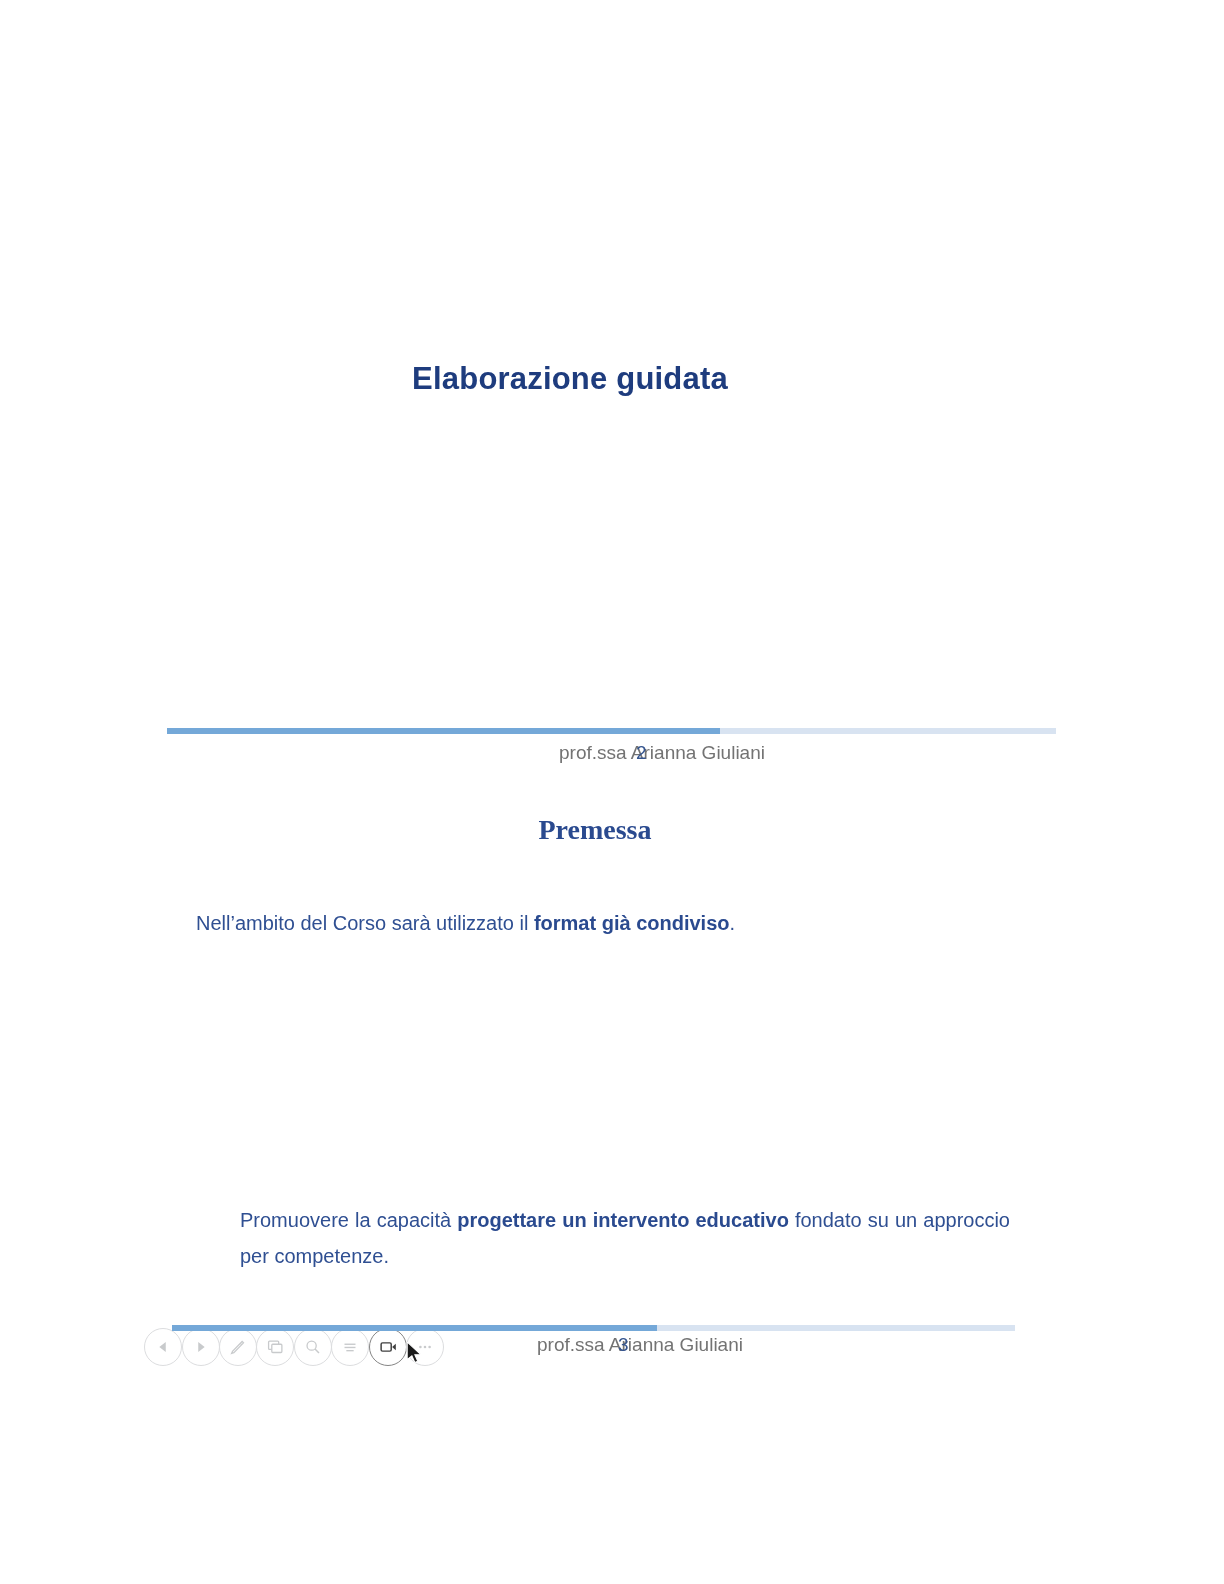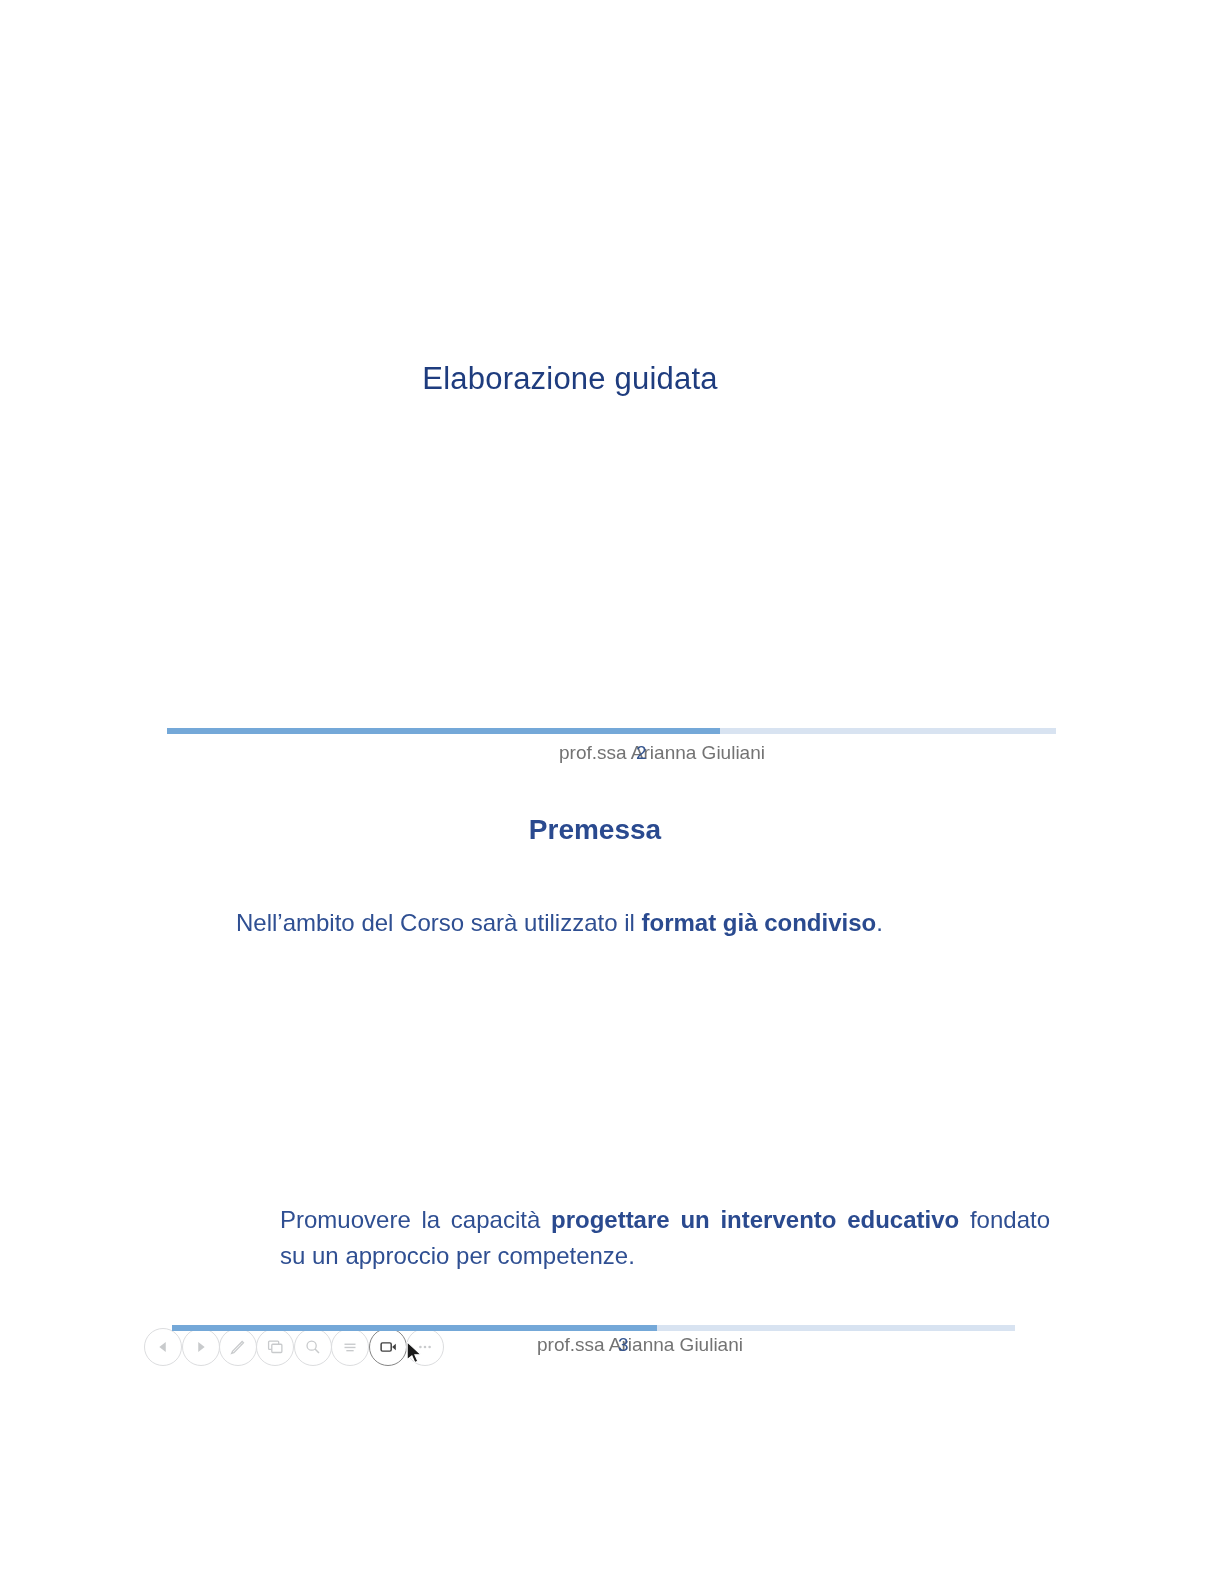--- a/index.html
+++ b/index.html
@@ -10,21 +10,21 @@
     position:relative;
     overflow:hidden;
   }
   .stage{position:absolute;inset:0;}
 
   
   .slide-title{
     position:absolute;left:170px;top:344px;width:800px;
     text-align:center;
     color:#1E3C7E;
-    font-weight:normal;
+    font-weight:bold;
     font-size:31px;
     line-height:69px;
     letter-spacing:.2px;
   }
 
   
   .fbar{position:absolute;height:6px;background:#D8E3F1;z-index:3;}
   .fbar .dark{position:absolute;left:0;top:0;height:100%;background:#74A8D8;}
   .fbar1{left:167px;top:728px;width:889px;}
   .fbar1 .dark{width:553px;}
@@ -41,24 +41,24 @@
   .page-num{
     position:absolute;color:#35558F;font-size:19px;line-height:22px;
     transform:translateX(-50%);
   }
   .page-num.p2{left:1043px;top:742px;}
   .page-num.p3{left:1003px;top:1334px;}
 
   
   .premessa-heading{
     position:absolute;left:167px;top:813px;width:856px;
-    text-align:center;color:#2A4A8F;font-weight:bold;font-size:28px;line-height:34px;
+    text-align:center;color:#2A4A8F;font-weight:bold;font-size:28px;line-height:34px;font-family:Liberation Serif, serif;
   }
   .para{
-    position:absolute;color:#2F4F92;font-size:24px;line-height:36px;margin-left:40px;
+    position:absolute;color:#2F4F92;font-size:20px;line-height:36px;
   }
   .para b{font-weight:bold;color:#2A4A8F;}
   .para u{text-underline-offset:3px;}
   .jst{text-align:justify;}
   .p1{left:196px;top:905px;width:814px;}
   .p2{left:196px;top:985px;width:814px;}
   .p3{left:240px;top:1054px;width:770px;}
   .p4{left:196px;top:1165px;width:814px;}
   .p5{left:240px;top:1202px;width:770px;}
 

